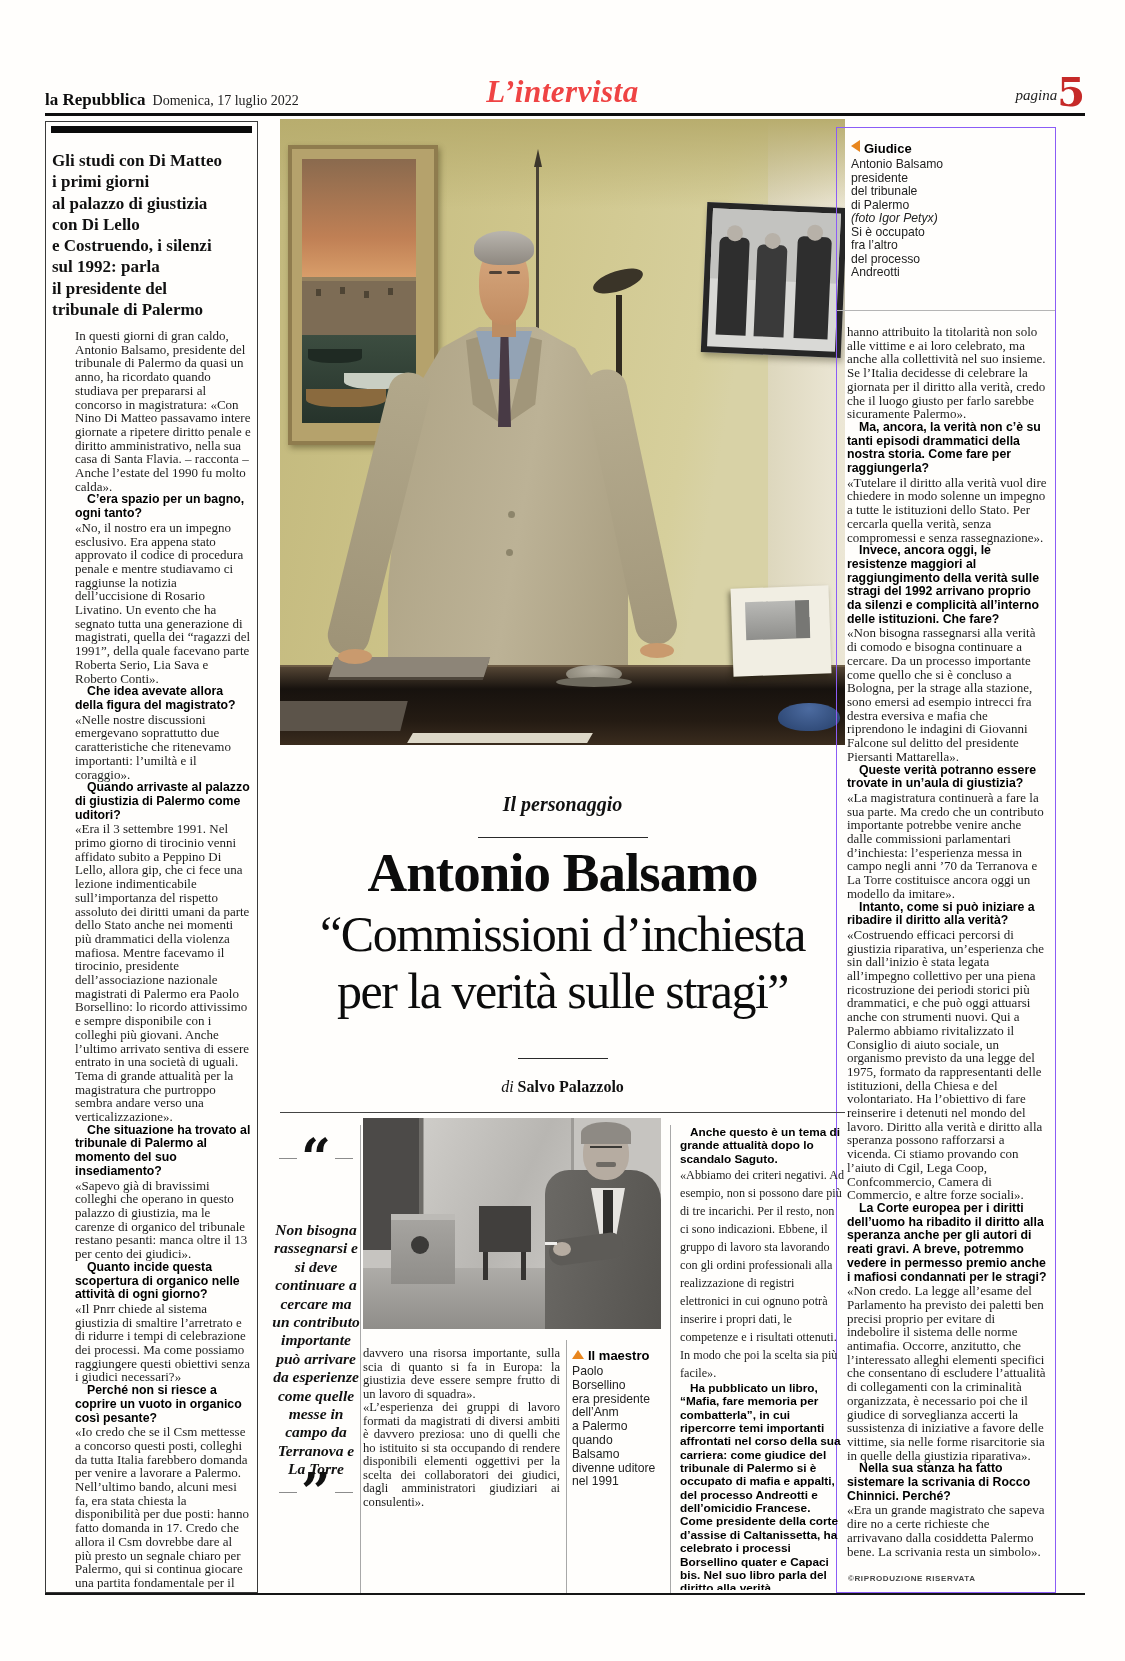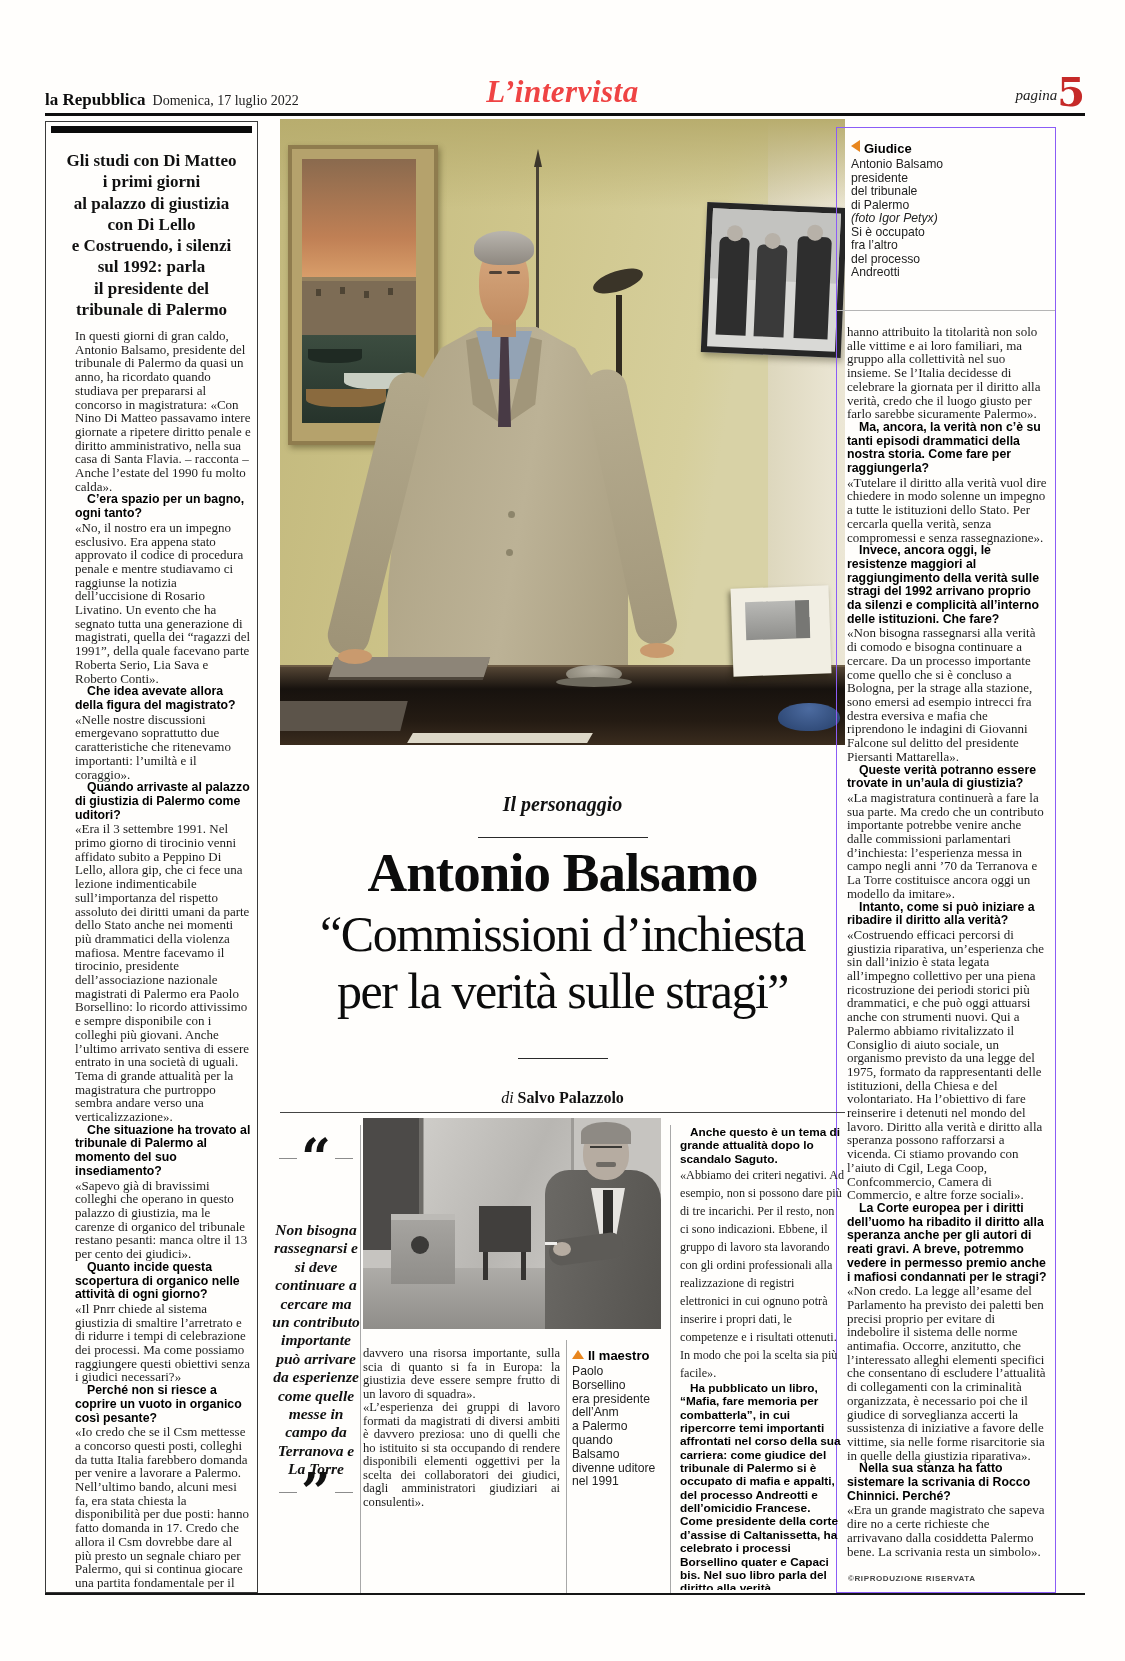--- a/index.html
+++ b/index.html
@@ -13,21 +13,21 @@
             font-style:italic;font-weight:bold;font-size:31px;color:#ef4444;letter-spacing:.5px;}
   .m-right{position:absolute;right:40px;top:72px;}
   .pagword{font-style:italic;font-size:15px;color:#222;vertical-align:baseline;}
   .pagno{font-family:"DejaVu Serif",serif;font-weight:bold;font-size:40px;color:#c62a28;line-height:1;vertical-align:-6px;}
   .toprule{position:absolute;left:45px;top:113px;width:1040px;height:3px;background:#0e0e0e;}
   .bottomrule{position:absolute;left:45px;top:1593px;width:1040px;height:2px;background:#151515;}
   
   .leftcol{position:absolute;left:45px;top:121px;width:213px;height:1472px;
            border:1px solid #3a3a3a;box-sizing:border-box;overflow:hidden;}
   .leftbar{margin:4px 5px 0 5px;height:7px;background:#0b0b0b;}
-  .lhead{margin:17px 6px 0 6px;text-align:center;}
+  .lhead{margin:17px 6px 0 6px;text-align:left;}
   .lhead .line{font-weight:bold;font-size:17px;line-height:21.3px;color:#111;}
   .leftcol .body{position:absolute;top:207px;left:9px;right:6px;bottom:3px;overflow:hidden;margin-left:20px;}
   .para{margin:0;}
   .para.a{font-size:13px;line-height:13.7px;color:#1c1c1c;}
   .para.q{font-family:"Liberation Sans",sans-serif;font-weight:bold;font-size:12.3px;line-height:13.7px;color:#000;text-indent:12px;}
   
   .rightcol{position:absolute;left:836px;top:127px;width:220px;height:1466px;
             border:1px solid #8b5cf6;box-sizing:border-box;overflow:hidden;}
   .rcap{position:absolute;top:0;left:0;right:0;height:183px;border-bottom:1px solid #b5b5b5;
         padding:12px 12px 0 14px;box-sizing:border-box;font-family:"Liberation Sans",sans-serif;}
@@ -41,21 +41,21 @@
   .copyright{position:absolute;left:11px;bottom:9px;font-family:"Liberation Sans",sans-serif;
              font-size:8px;font-weight:bold;letter-spacing:.6px;color:#444;}
   
   .centerpiece{position:absolute;left:280px;top:745px;width:565px;height:367px;text-align:center;}
   .kicker{position:absolute;top:48px;left:0;right:0;font-style:italic;font-weight:bold;font-size:20px;color:#111;}
   .krule{position:absolute;top:92px;left:50%;margin-left:-85px;width:170px;height:1px;background:#2a2a2a;}
   .t1{position:absolute;top:98px;left:-10px;right:-10px;font-weight:bold;font-size:55px;line-height:60px;letter-spacing:-1px;color:#0c0c0c;}
   .t2{position:absolute;top:161px;left:-16px;right:-16px;font-size:50px;line-height:56px;letter-spacing:-1.5px;color:#0c0c0c;}
   .t3{position:absolute;top:218px;left:-16px;right:-16px;font-size:50px;line-height:56px;letter-spacing:-1.5px;color:#0c0c0c;}
   .brule{position:absolute;top:313px;left:50%;margin-left:-45px;width:90px;height:1px;background:#2a2a2a;}
-  .byline{position:absolute;top:344px;left:0;right:0;font-size:16px;color:#111;}
+  .byline{position:absolute;top:333px;left:0;right:0;font-size:16px;color:#111;}
   .byline .di{font-style:italic;}
   .byline .nm{font-weight:bold;}
   .secrule{position:absolute;left:280px;top:1112px;width:565px;height:1px;background:#444;}
   
   .pullquote{position:absolute;left:270px;top:1125px;width:92px;height:462px;text-align:center;}
   .qmark-row{position:absolute;left:0;right:0;display:flex;align-items:center;justify-content:center;gap:4px;}
   .qmark-row .dash{flex:0 0 18px;height:1px;background:#8c8c8c;}
   .qglyph{font-family:"DejaVu Serif",serif;font-size:52px;line-height:30px;font-weight:bold;color:#111;}
   .qm-open{top:18px;}
   .qm-close{top:352px;}
@@ -256,21 +256,21 @@
           <div class="line">del tribunale</div>
           <div class="line">di Palermo</div>
           <div class="line it">(foto Igor Petyx)</div>
           <div class="line">Si è occupato</div>
           <div class="line">fra l’altro</div>
           <div class="line">del processo</div>
           <div class="line">Andreotti</div>
         </div>
     </div>
     <div class="body">
-        <p class="para a">hanno attribuito la titolarità non solo alle vittime e ai loro familiari, ma gruppo alla collettività nel suo insieme. Se l’Italia decidesse di celebrare la giornata per il diritto alla verità, credo che il luogo giusto per farlo sarebbe sicuramente Palermo».</p>
+        <p class="para a">hanno attribuito la titolarità non solo alle vittime e ai loro celebrato, ma anche alla collettività nel suo insieme. Se l’Italia decidesse di celebrare la giornata per il diritto alla verità, credo che il luogo giusto per farlo sarebbe sicuramente Palermo».</p>
         <p class="para q">Ma, ancora, la verità non c’è su tanti episodi drammatici della nostra storia. Come fare per raggiungerla?</p>
         <p class="para a">«Tutelare il diritto alla verità vuol dire chiedere in modo solenne un impegno a tutte le istituzioni dello Stato. Per cercarla quella verità, senza compromessi e senza rassegnazione».</p>
         <p class="para q">Invece, ancora oggi, le resistenze maggiori al raggiungimento della verità sulle stragi del 1992 arrivano proprio da silenzi e complicità all’interno delle istituzioni. Che fare?</p>
         <p class="para a">«Non bisogna rassegnarsi alla verità di comodo e bisogna continuare a cercare. Da un processo importante come quello che si è concluso a Bologna, per la strage alla stazione, sono emersi ad esempio intrecci fra destra eversiva e mafia che riprendono le indagini di Giovanni Falcone sul delitto del presidente Piersanti Mattarella».</p>
         <p class="para q">Queste verità potranno essere trovate in un’aula di giustizia?</p>
         <p class="para a">«La magistratura continuerà a fare la sua parte. Ma credo che un contributo importante potrebbe venire anche dalle commissioni parlamentari d’inchiesta: l’esperienza messa in campo negli anni ’70 da Terranova e La Torre costituisce ancora oggi un modello da imitare».</p>
         <p class="para q">Intanto, come si può iniziare a ribadire il diritto alla verità?</p>
         <p class="para a">«Costruendo efficaci percorsi di giustizia riparativa, un’esperienza che sin dall’inizio è stata legata all’impegno collettivo per una piena ricostruzione dei periodi storici più drammatici, e che può oggi attuarsi anche con strumenti nuovi. Qui a Palermo abbiamo rivitalizzato il Consiglio di aiuto sociale, un organismo previsto da una legge del 1975, formato da rappresentanti delle istituzioni, della Chiesa e del volontariato. Ha l’obiettivo di fare reinserire i detenuti nel mondo del lavoro. Diritto alla verità e diritto alla speranza possono rafforzarsi a vicenda. Ci stiamo provando con l’aiuto di Cgil, Lega Coop, Confcommercio, Camera di Commercio, e altre forze sociali».</p>
         <p class="para q">La Corte europea per i diritti dell’uomo ha ribadito il diritto alla speranza anche per gli autori di reati gravi. A breve, potremmo vedere in permesso premio anche i mafiosi condannati per le stragi?</p>
         <p class="para a">«Non credo. La legge all’esame del Parlamento ha previsto dei paletti ben precisi proprio per evitare di indebolire il sistema delle norme antimafia. Occorre, anzitutto, che l’interessato alleghi elementi specifici che consentano di escludere l’attualità di collegamenti con la criminalità organizzata, è necessario poi che il giudice di sorveglianza accerti la sussistenza di iniziative a favore delle vittime, sia nelle forme risarcitorie sia in quelle della giustizia riparativa».</p>

